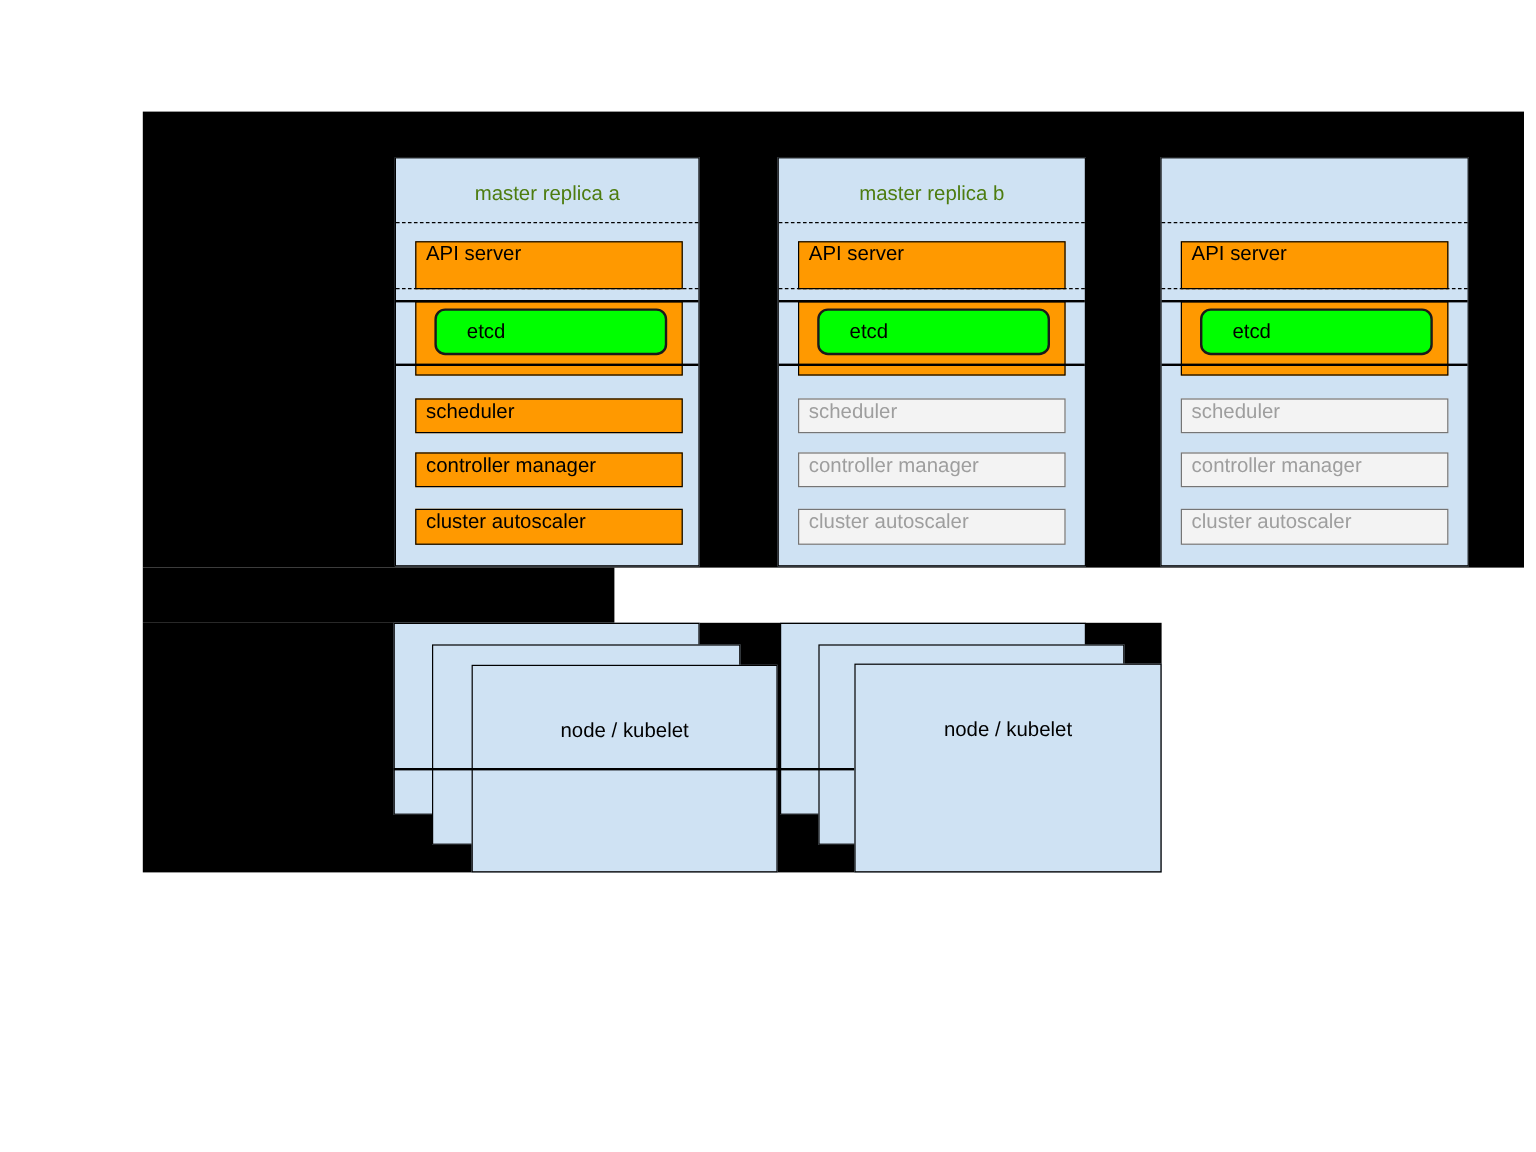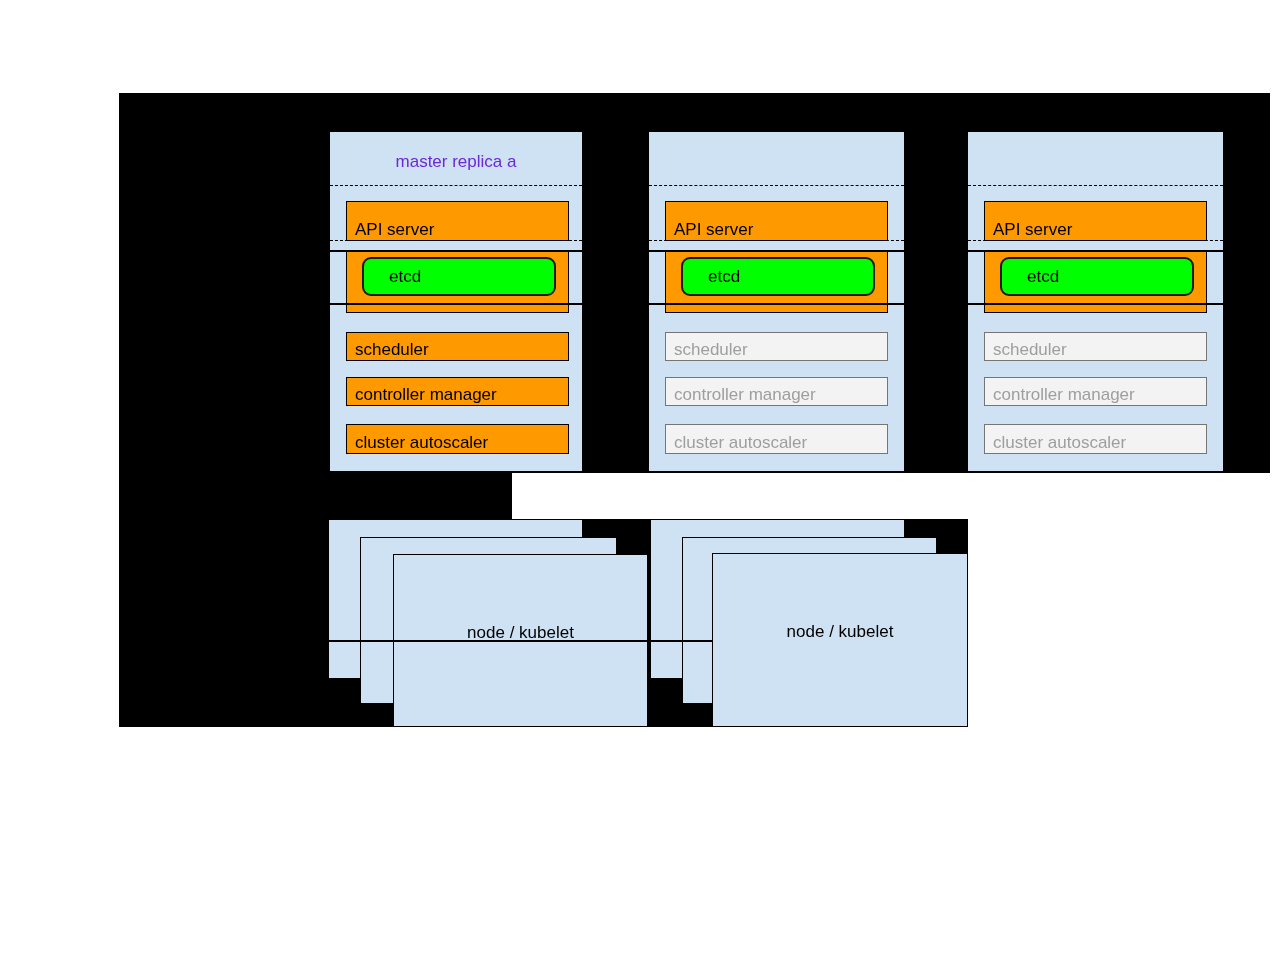--- a/index.html
+++ b/index.html
@@ -15,53 +15,53 @@
   #bg-stub   { left:119px; top:473px; width:393px;  height:46px;  }
   #bg-bottom { left:119px; top:519px; width:849px;  height:208px; }
 
   
   .master-group {
     position:absolute; top:131px; height:341px;
     background:#cfe2f3; border:1px solid #000;
   }
   .group-title {
     position:absolute; top:18px; left:0; width:100%; height:24px;
-    line-height:24px; text-align:center; font-size:17px; color:#6d28d9;
+    line-height:24px; text-align:center; font-size:17px; color:#4d7c0f;
   }
   .dash-line {
     position:absolute; left:0; width:100%; height:0;
     border-top:1px dashed #000; z-index:6;
   }
   .conn-line {
     position:absolute; left:0; width:100%; height:2px;
     background:#000; z-index:5;
   }
   .comp-box {
     position:absolute; left:16px; width:223px;
     border:1px solid #000; font-size:17px;
-    display:flex; align-items:flex-end; padding-left:8px;
+    display:flex; align-items:flex-start; padding-left:8px;
     z-index:2;
   }
   .comp-box.active   { background:#ff9900; color:#000; }
   .comp-box.inactive { background:#f3f3f3; color:#9e9e9e; border-color:#757575; }
   .etcd-container { padding-left:0; }
   .etcd-pill {
     position:absolute; left:15px; top:5px; width:194px; height:39px;
     background:#00ff00; border:2px solid #1a1a1a; border-radius:9px;
     display:flex; align-items:center; padding-left:25px;
     font-size:17px; color:#000; z-index:3;
   }
 
   
   .node-box {
     position:absolute; background:#cfe2f3; border:1px solid #000;
   }
   .node-label {
     position:absolute; top:42px; left:0; width:100%; height:24px;
-    line-height:24px; text-align:center; font-size:17px; color:#000;margin-top:24px;
+    line-height:24px; text-align:center; font-size:17px; color:#000;
   }
   .stack-conn-line {
     position:absolute; height:2px; background:#000;
   }
 </style>
 </head>
 <body>
 
 <div id="canvas">
 
@@ -88,20 +88,21 @@
     </div>
     <div class="comp-box active" style="top:245px; height:29px;">
       <span>controller manager</span>
     </div>
     <div class="comp-box active" style="top:292px; height:30px;">
       <span>cluster autoscaler</span>
     </div>
   </div>
 
   <div class="master-group" style="left:648px; width:257px;">
+    <div class="group-title">master replica b</div>
     <div class="dash-line" style="top:53px;"></div>
     <div class="conn-line" style="top:118px;"></div>
     <div class="comp-box active" style="top:69px; height:40px;">
       <span>API server</span>
     </div>
     <div class="dash-line" style="top:108px;"></div>
     <div class="comp-box active etcd-container" style="top:119px; height:62px;">
       <div class="etcd-pill">
         <span>etcd</span>
       </div>

